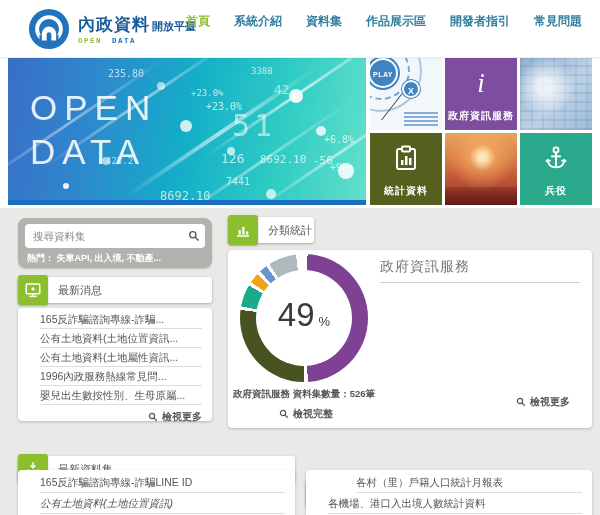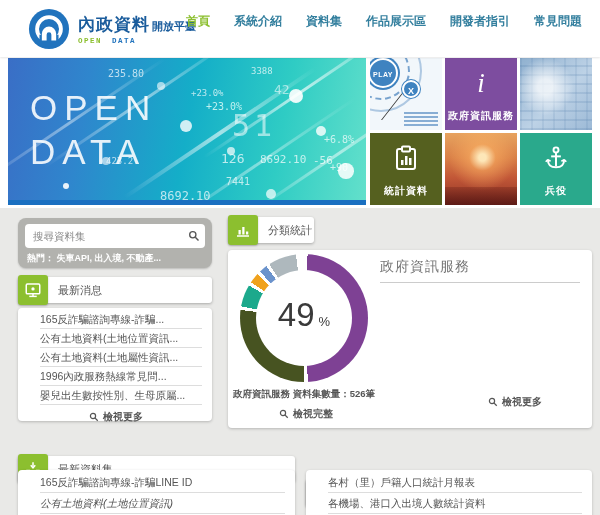--- a/index.html
+++ b/index.html
@@ -101,21 +101,21 @@
     box-shadow:0 1px 2px rgba(0,0,0,.25); }
   .tab-label { position:absolute; left:40px; top:0; line-height:26px; font-size:11px;
     font-weight:normal; color:#555; white-space:nowrap; }
 
   
   .card { position:absolute; background:#fff; border-radius:4px;
     box-shadow:0 1px 3px rgba(0,0,0,.22);padding-left:12px; }
   .list { padding:2px 10px 0 10px; }
   .list-item { font-size:10.5px; color:#555; line-height:19px; height:19px;
     border-bottom:1px solid #ddd; white-space:nowrap; overflow:hidden; cursor:pointer; }
-  .more-link { display:flex; align-items:center; justify-content:center; gap:4px;
+  .more-link { display:flex; align-items:center; justify-content:flex-end; gap:4px;
     font-size:10px; color:#555; font-weight:bold; padding:5px 10px 0 0; cursor:pointer; }
   .more-link.centered { justify-content:center; padding-right:0; }
 
   
   #search-box { position:absolute; left:18px; top:218px; width:194px; height:50px;
     background:#b2b2ae; border-radius:8px; box-shadow:0 1px 2px rgba(0,0,0,.2); }
   #search-field { position:absolute; left:7px; top:6px; width:180px; height:24px;
     background:#fff; border-radius:4px; display:flex; align-items:center; }
   #search-input { flex:1; border:none; outline:none; background:transparent;
     font-size:10.5px; color:#444; padding:0 4px 0 8px;
@@ -367,18 +367,18 @@
   <div class="section-tab" style="left:306px; top:440px; width:246px;margin-top:40px;">
     <div class="tab-icon">
       <svg width="18" height="18" viewBox="0 0 24 24">
         <path d="M3 6 h7 l2 2.5 h9 v10 h-18 z" fill="#fff"></path>
       </svg>
     </div>
     <span class="tab-label">熱門資料集</span>
   </div>
   <div class="card" style="left:306px; top:470px; width:286px; height:60px;">
     <div class="list">
-      <div class="list-item" style="height:21px; line-height:21px;">各村（里）戶籍人口統計月報表</div>
+      <div class="list-item" style="height:21px; line-height:21px;margin-left:28px;">各村（里）戶籍人口統計月報表</div>
       <div class="list-item" style="height:21px; line-height:21px;">各機場、港口入出境人數統計資料</div>
     </div>
   </div>
 
 </div>
 
 </body></html>

